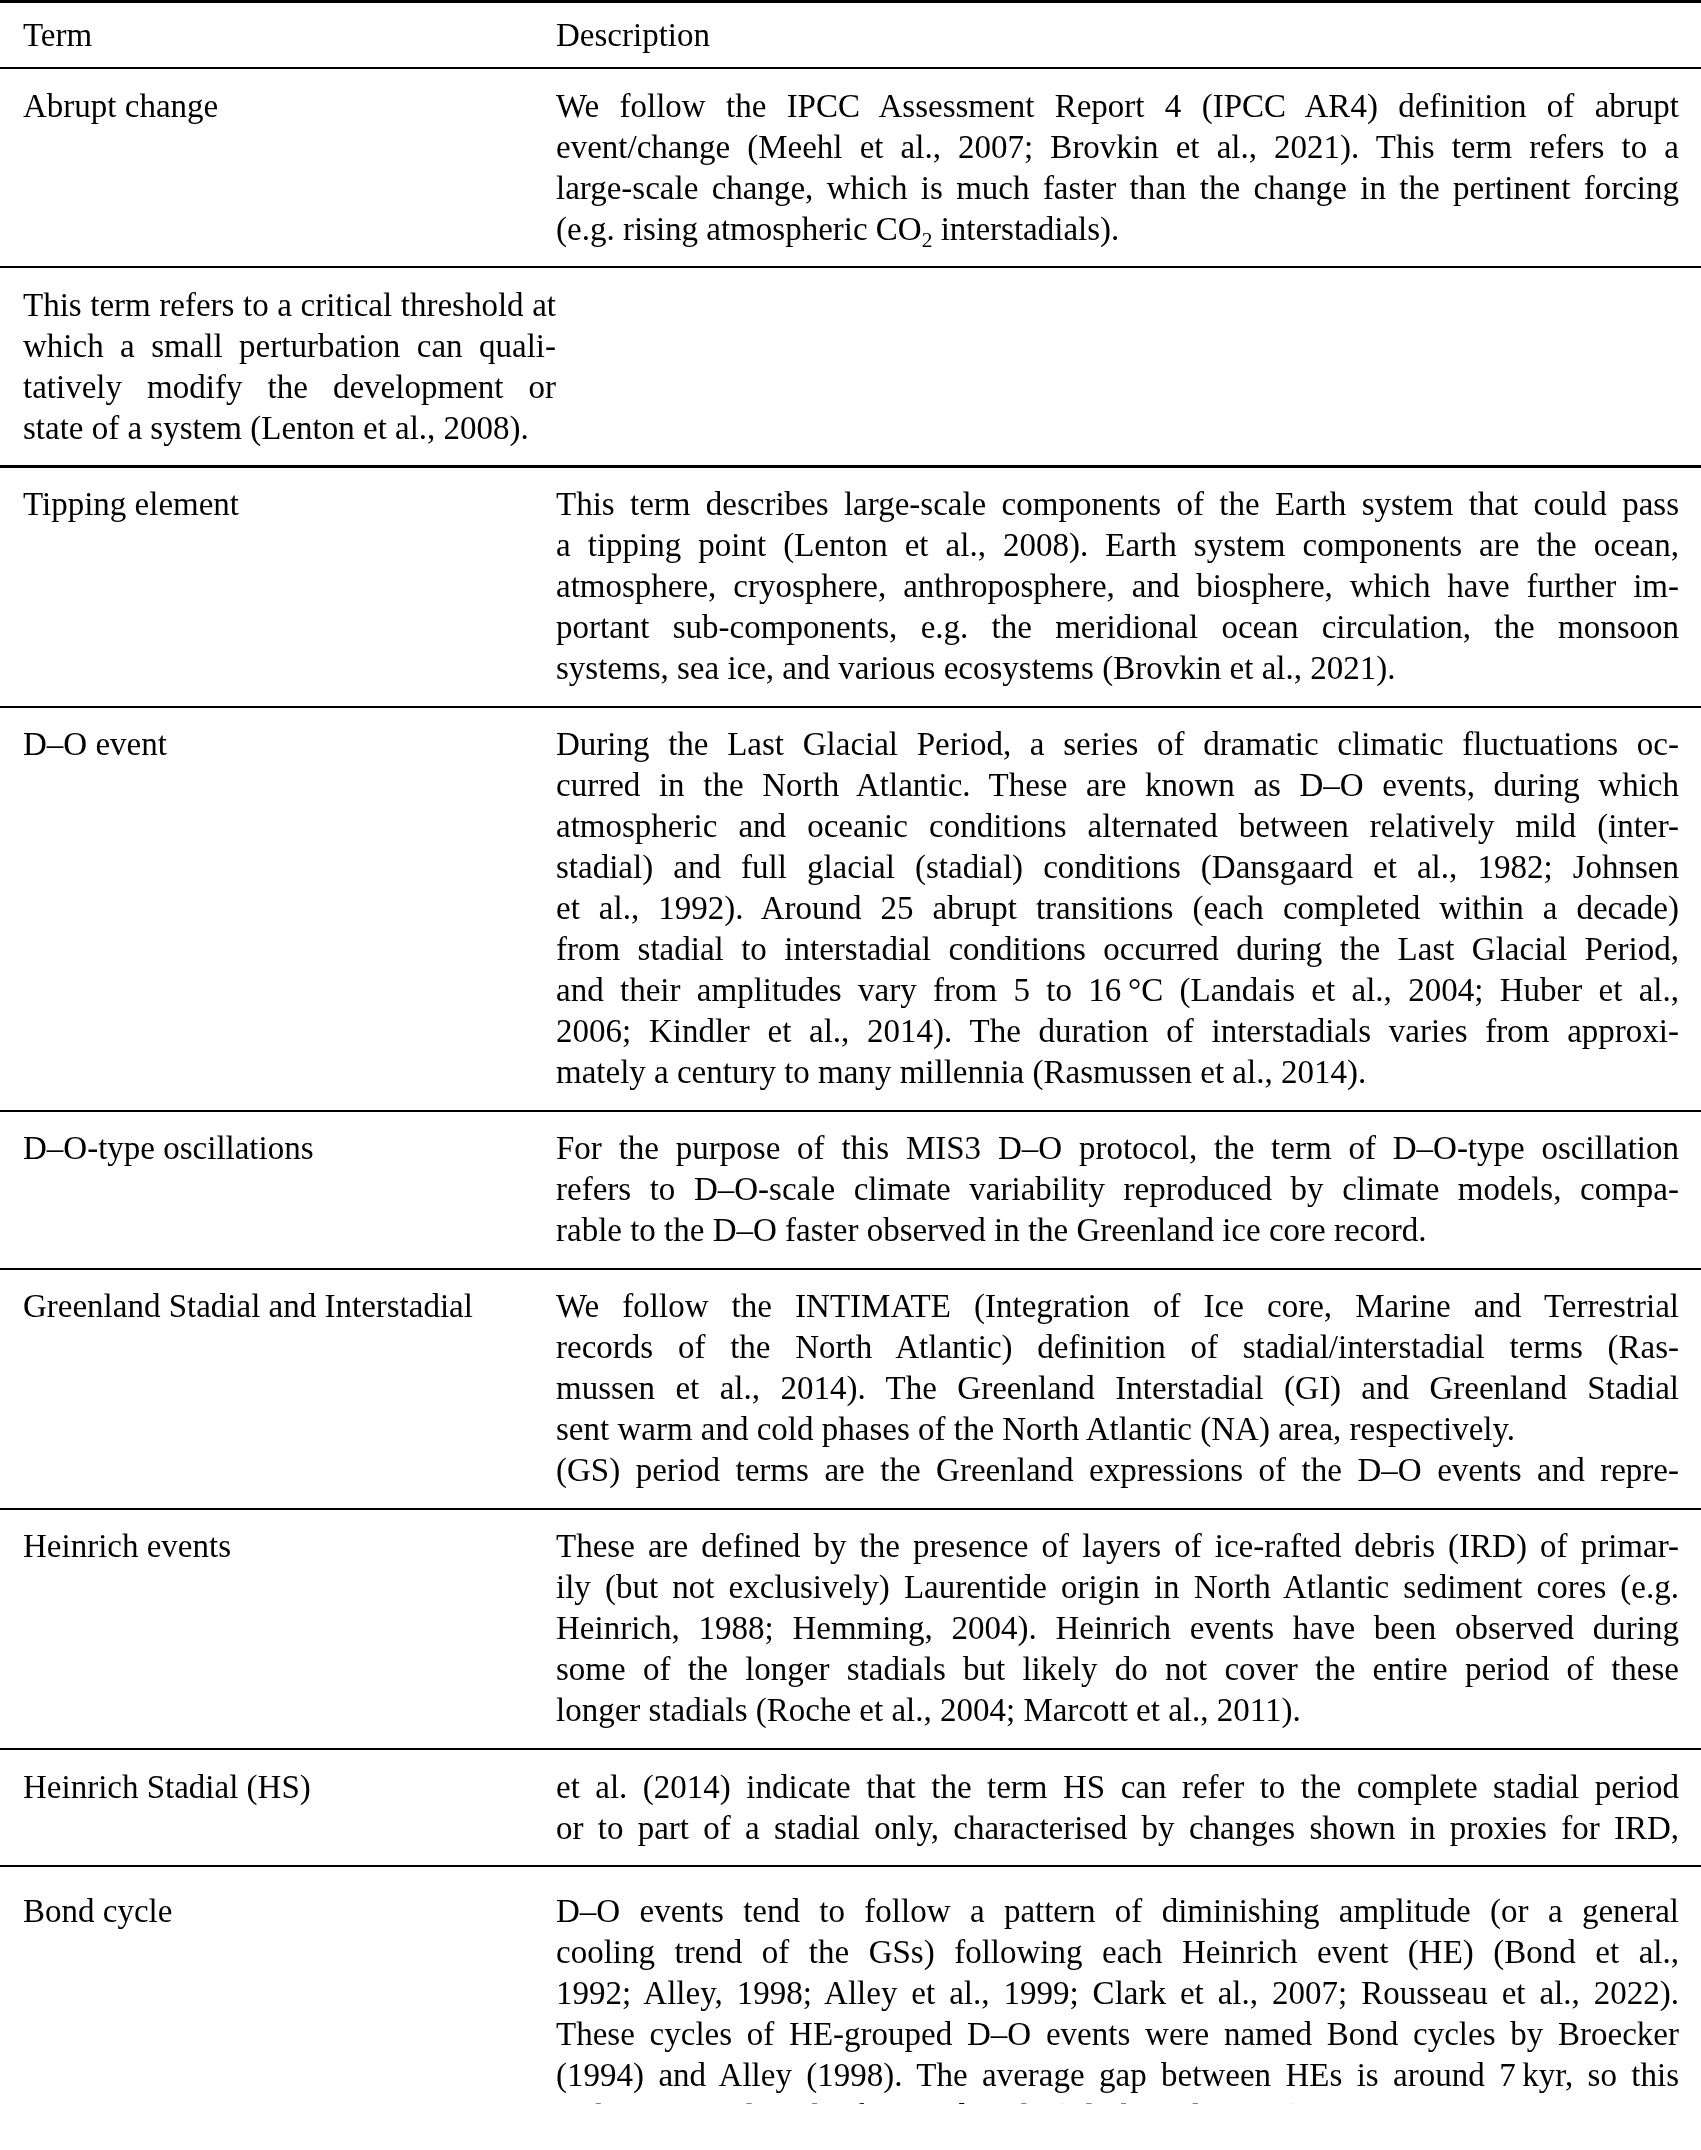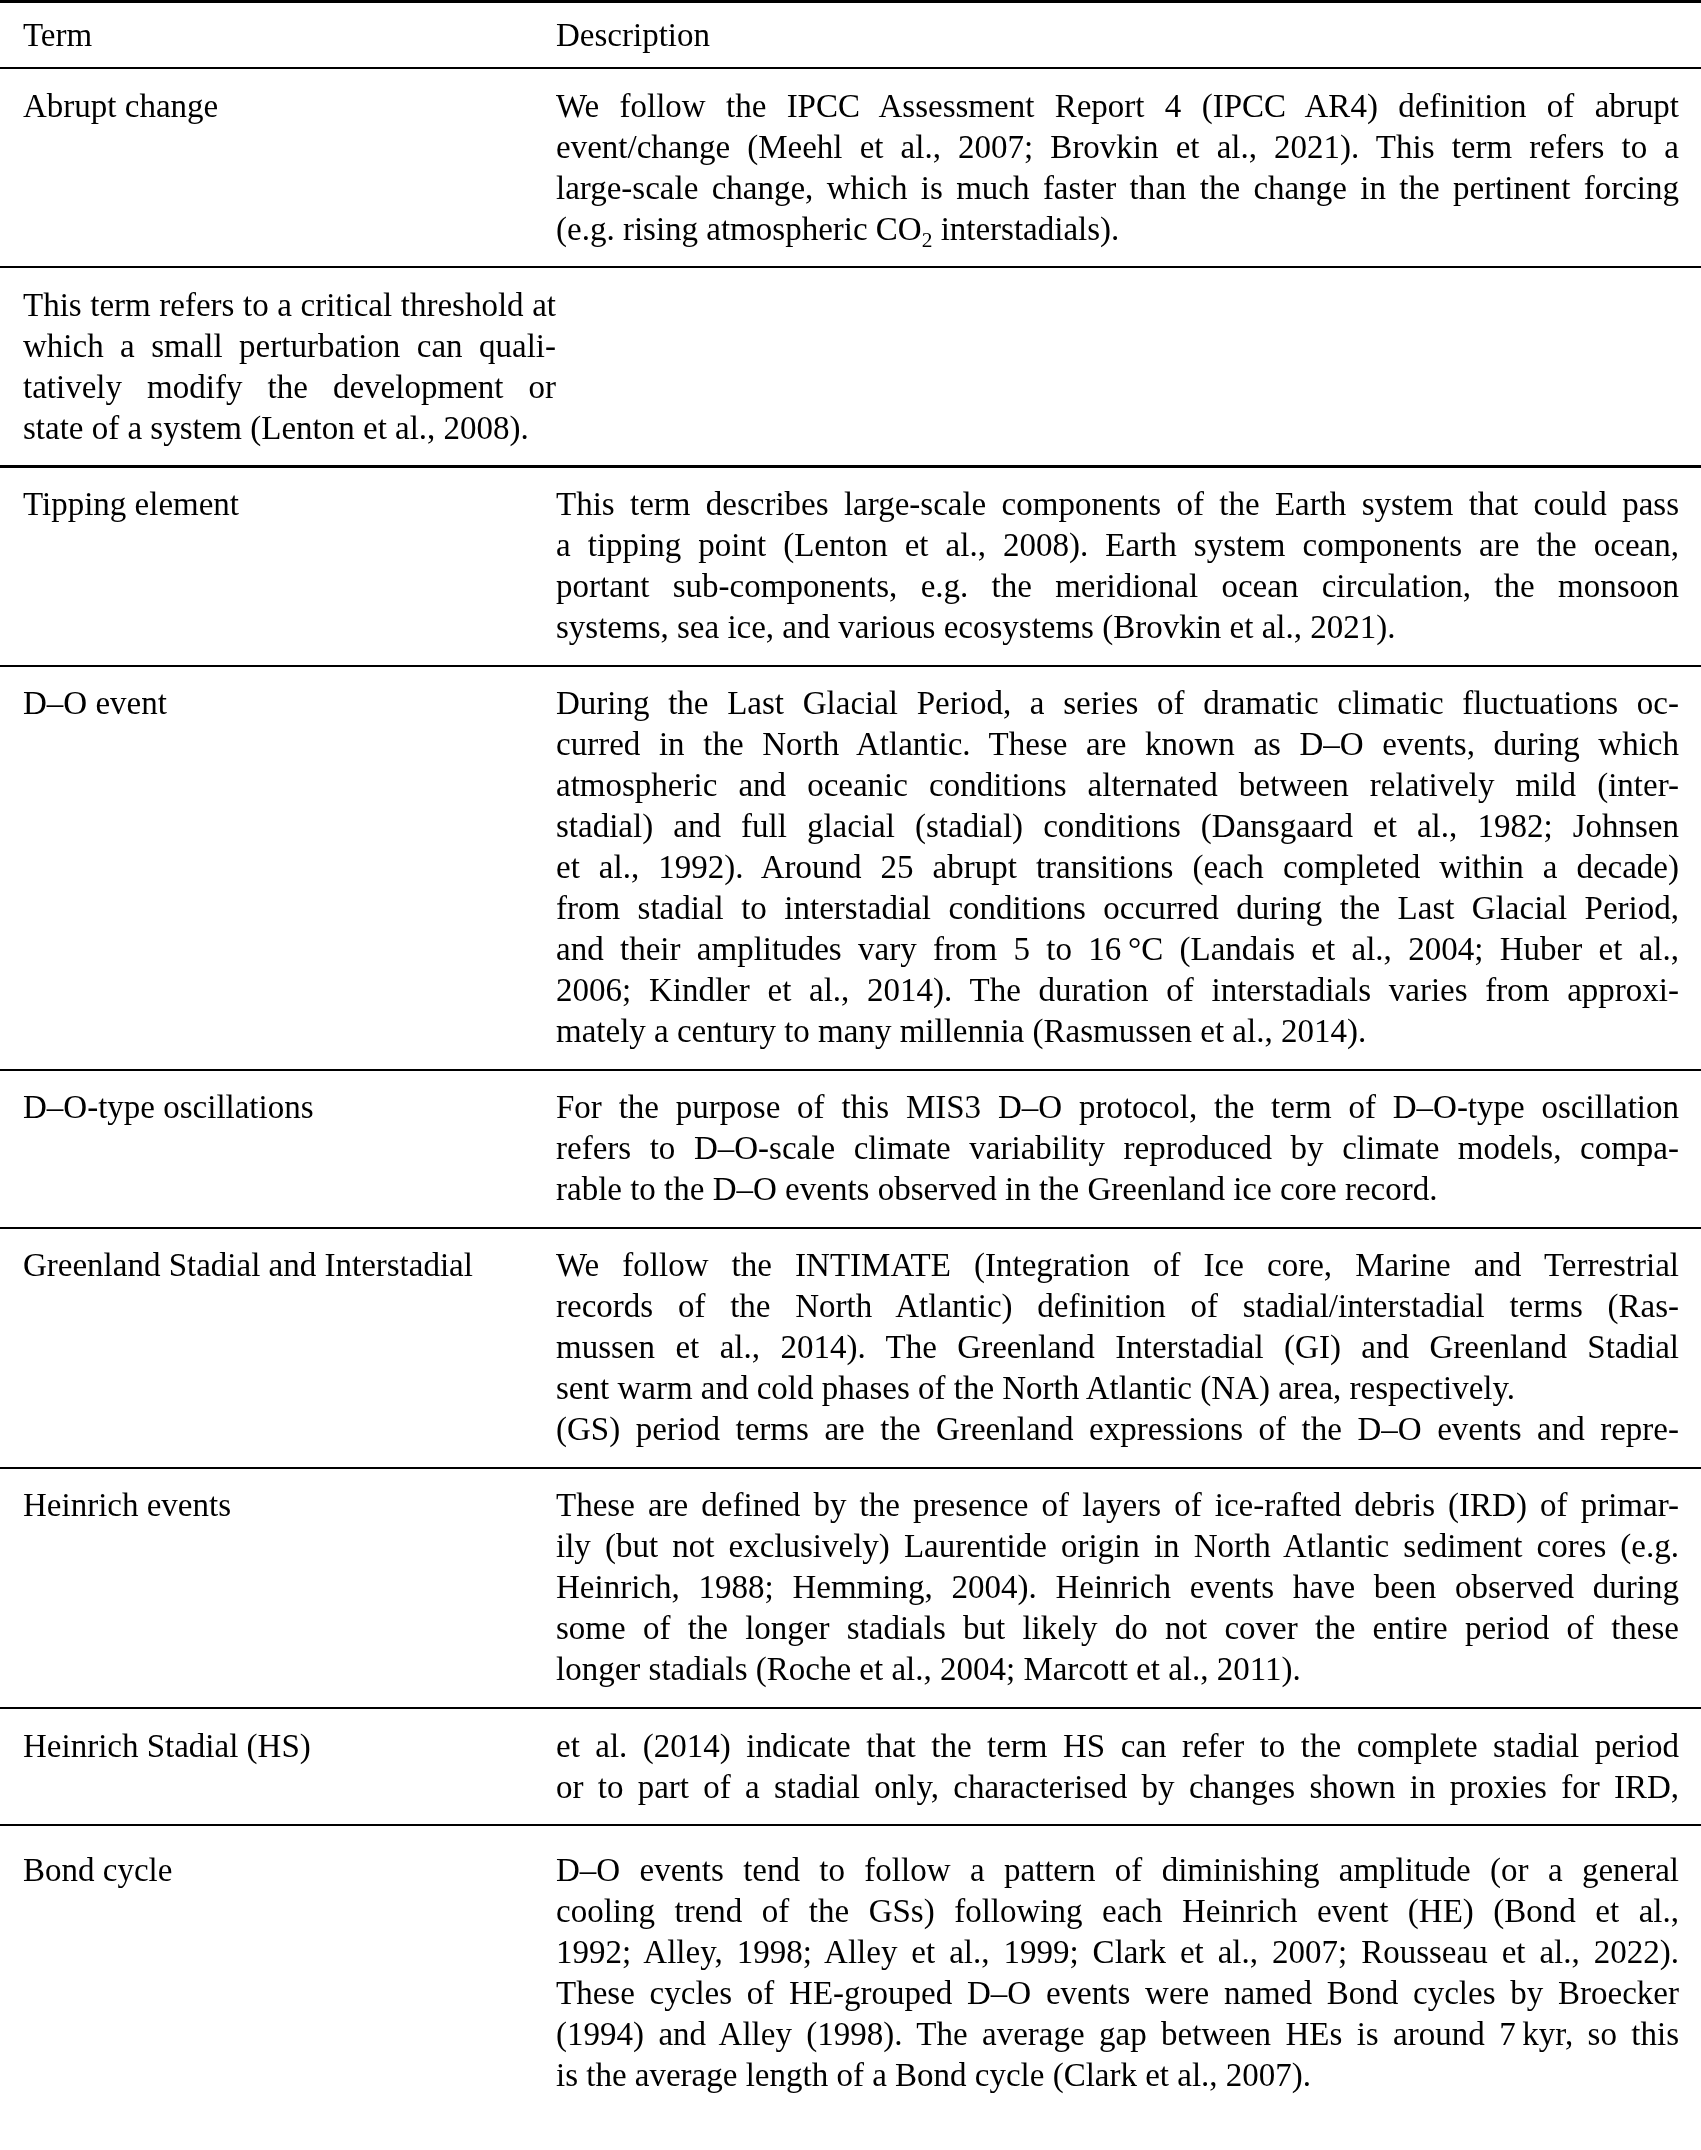--- a/index.html
+++ b/index.html
@@ -52,20 +52,21 @@
     </div>
   </div>
 
   <div class="rule"></div>
 
   <div class="row">
     <div class="term-cell">Tipping element</div>
     <div class="desc-cell">
       <div class="line">This term describes large-scale components of the Earth system that could pass</div>
       <div class="line">a tipping point (Lenton et al., 2008). Earth system components are the ocean,</div>
+      <div class="line">atmosphere, cryosphere, anthroposphere, and biosphere, which have further im-</div>
       <div class="line">portant sub-components, e.g. the meridional ocean circulation, the monsoon</div>
       <div class="line last">systems, sea ice, and various ecosystems (Brovkin et al., 2021).</div>
     </div>
   </div>
 
   <div class="rule"></div>
 
   <div class="row">
     <div class="term-cell">D–O event</div>
     <div class="desc-cell">
@@ -81,21 +82,21 @@
     </div>
   </div>
 
   <div class="rule"></div>
 
   <div class="row">
     <div class="term-cell">D–O-type oscillations</div>
     <div class="desc-cell">
       <div class="line">For the purpose of this MIS3 D–O protocol, the term of D–O-type oscillation</div>
       <div class="line">refers to D–O-scale climate variability reproduced by climate models, compa-</div>
-      <div class="line last">rable to the D–O events observed in the Greenland ice core record.</div>
+      <div class="line last">rable to the D–O faster observed in the Greenland ice core record.</div>
     </div>
   </div>
 
   <div class="rule"></div>
 
   <div class="row">
     <div class="term-cell">Greenland Stadial and Interstadial</div>
     <div class="desc-cell">
       <div class="line">We follow the INTIMATE (Integration of Ice core, Marine and Terrestrial</div>
       <div class="line">records of the North Atlantic) definition of stadial/interstadial terms (Ras-</div>

